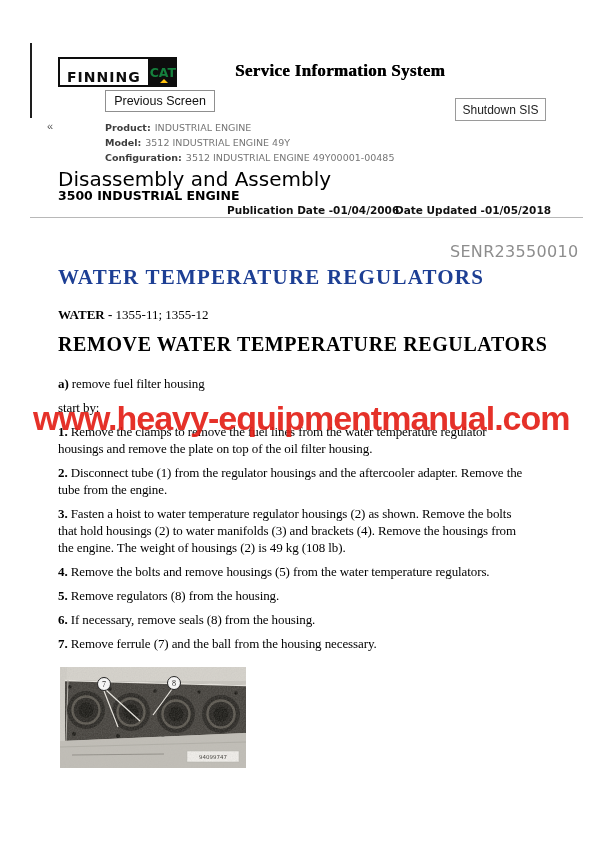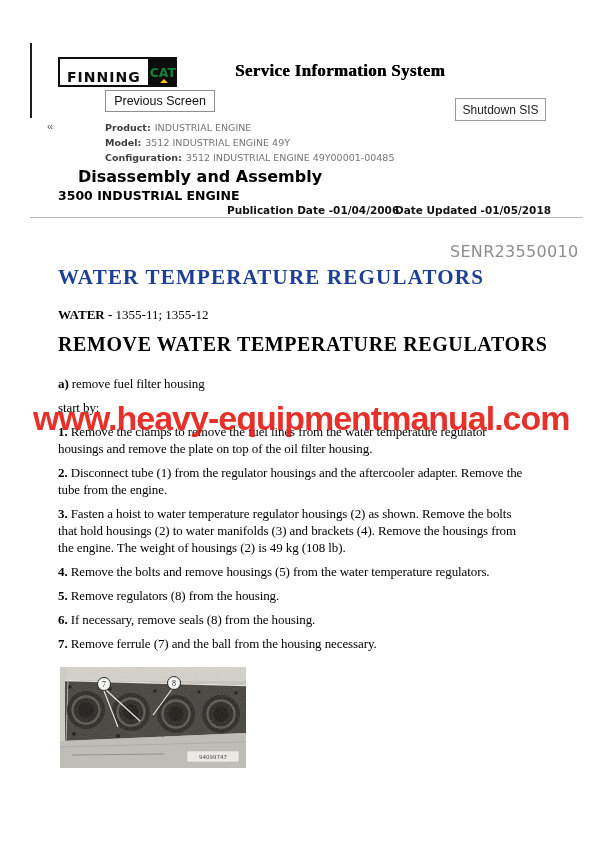--- a/index.html
+++ b/index.html
@@ -29,21 +29,21 @@
             font-size:12.5px;color:#111;cursor:pointer;margin-left:47px;}
 
   
   .chev{position:absolute;left:47px;top:120px;font-size:11px;color:#555;cursor:pointer;}
   .product{position:absolute;left:62px;top:120px;font-family:"DejaVu Sans",sans-serif;font-size:9.5px;}
   .product .row{line-height:15px;white-space:nowrap;}
   .product .lbl{font-weight:bold;color:#3d3d3d;margin-right:4px;padding-left:43px;}
   .product .val{color:#757575;}
 
   .doc-title{position:absolute;left:58px;top:167px;font-family:"DejaVu Sans",sans-serif;
-             font-weight:bold;font-size:16px;margin-left:20px;}
+             font-weight:normal;font-size:20px;}
   .doc-subtitle{position:absolute;left:58px;top:188px;font-family:"DejaVu Sans",sans-serif;
                 font-weight:bold;font-size:12.5px;}
   .media-row{position:absolute;left:58px;top:204px;width:500px;height:14px;
              font-family:"DejaVu Sans",sans-serif;font-weight:bold;font-size:10.5px;color:#111;}
   .media-row span{position:absolute;white-space:nowrap;}
   .media-number{left:0;}
   .pub-date{left:169px;}
   .date-updated{left:337px;}
   .divider{position:absolute;left:30px;top:217px;width:553px;height:1px;background:#b8b8b8;}
 

